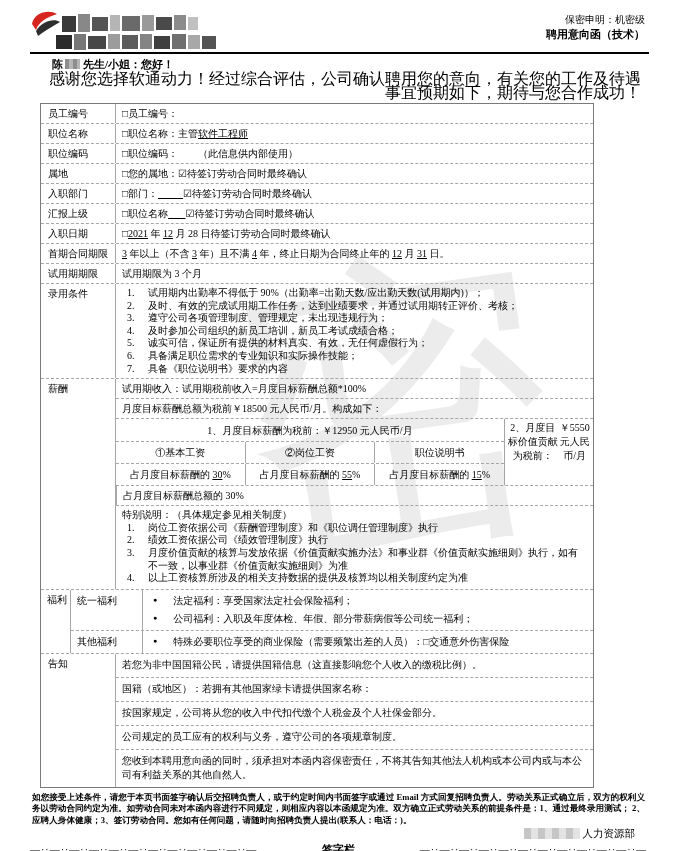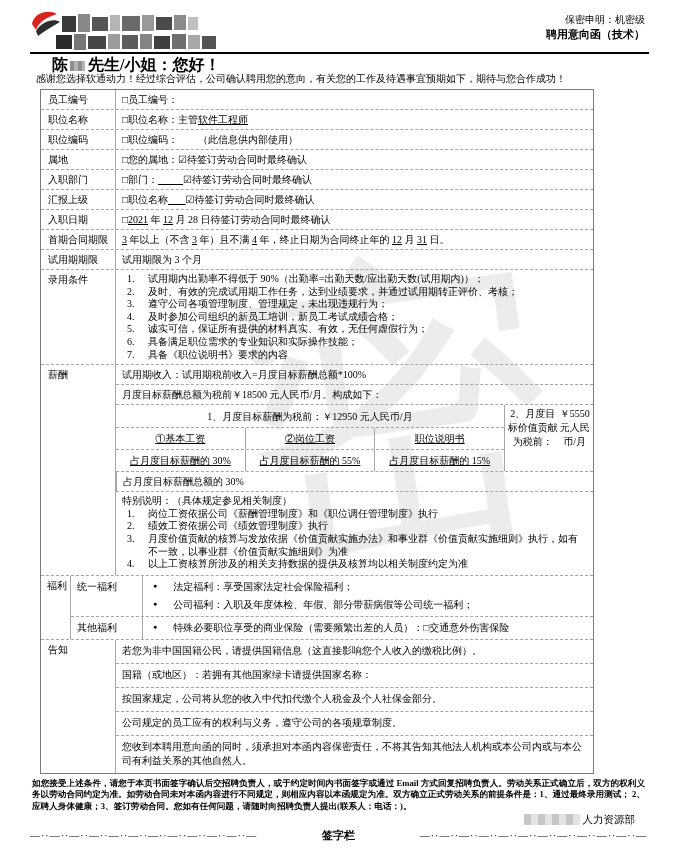--- a/index.html
+++ b/index.html
@@ -11,24 +11,24 @@
 
   
   .hdr{display:flex;justify-content:space-between;align-items:flex-start;padding:8px 30px 0 26px;height:44px;}
   .logo{width:200px;height:44px;}
   .hdr-right{text-align:right;font-size:10px;line-height:15px;padding-top:4px;}
   .hdr-title{font-weight:bold;font-size:11px;}
   .rule{border-bottom:2px solid #000;margin:0 26px 0 30px;}
 
   
   .greet{margin:3px 34px 3px 36px;}
-  .greet-name{font-weight:bold;font-size:16px;margin-left:16px;line-height:15px;}
+  .greet-name{font-weight:bold;font-size:11px;margin-left:16px;line-height:15px;}
   .redact-sm{display:inline-block;width:15px;height:10px;margin:0 3px -1px 2px;
              background:repeating-linear-gradient(90deg,#8e8e8e 0 4px,#b5b5b5 4px 8px);}
-  .greet-intro{font-size:10px;line-height:14px;}
+  .greet-intro{font-size:16px;line-height:14px;text-align:right;}
 
   
   .doc-table{margin-left:40px;width:554px;border:1px solid #7a7a7a;font-size:10px;box-sizing:border-box;background:transparent;}
   .tr{display:flex;border-top:1px dashed #a6a6a6;}
   .tr:first-child{border-top:none;}
   .lbl{width:75px;min-width:75px;box-sizing:border-box;border-right:1px solid #a6a6a6;
        padding:3px 2px 3px 7px;line-height:13px;}
   .val{flex:1;padding:3px 6px;line-height:13px;box-sizing:border-box;min-width:0;}
   .p0{padding:0;}
   .bt{border-top:1px dashed #a6a6a6;}
@@ -38,21 +38,21 @@
   .ni-n{width:26px;min-width:26px;box-sizing:border-box;padding-left:5px;}
   .ni-t{flex:1;}
 
   
   .srow{padding:3px 6px;line-height:13px;}
   .sgrid{display:flex;border-top:1px dashed #a6a6a6;}
   .sleft{width:388px;min-width:388px;box-sizing:border-box;}
   .sright{flex:1;border-left:1px solid #a6a6a6;display:flex;flex-direction:row;justify-content:center;
           text-align:center;line-height:14px;padding:2px;}
   .s-title{text-align:center;padding:5px 0 4px;line-height:13px;}
-  .s-cols{display:flex;border-top:1px dashed #a6a6a6;text-decoration:underline;}
+  .s-cols{display:flex;border-top:1px dashed #a6a6a6;}
   .s-col{flex:1;text-align:center;padding:4px 2px;line-height:13px;box-sizing:border-box;min-width:0;}
   .s-col + .s-col{border-left:1px solid #a6a6a6;}
   .s-totals{display:flex;border-top:1px dashed #a6a6a6;}
   .s-total-l{width:388px;min-width:388px;box-sizing:border-box;padding:3px 6px;line-height:13px;}
   .s-total-r{flex:1;border-left:1px solid #a6a6a6;padding:3px 6px;line-height:13px;}
   .special{padding:3px 6px 4px;line-height:12.6px;}
 
   
   .w-lbl{width:30px;min-width:30px;box-sizing:border-box;border-right:1px solid #a6a6a6;
          padding:3px 0 3px 6px;line-height:13px;}

